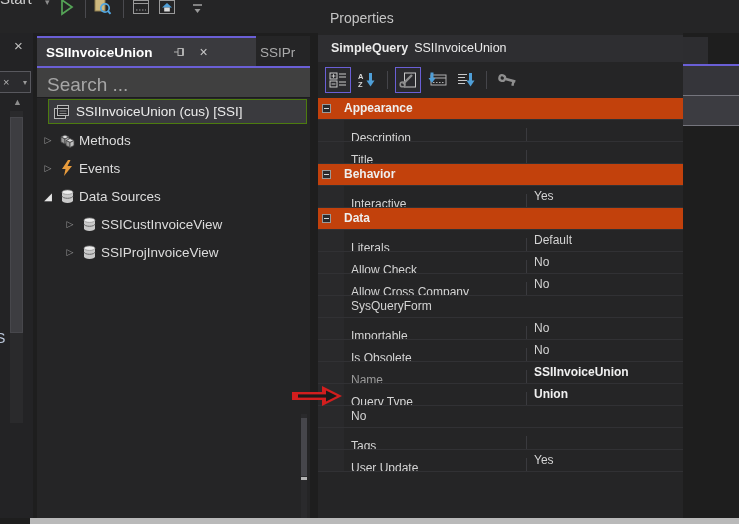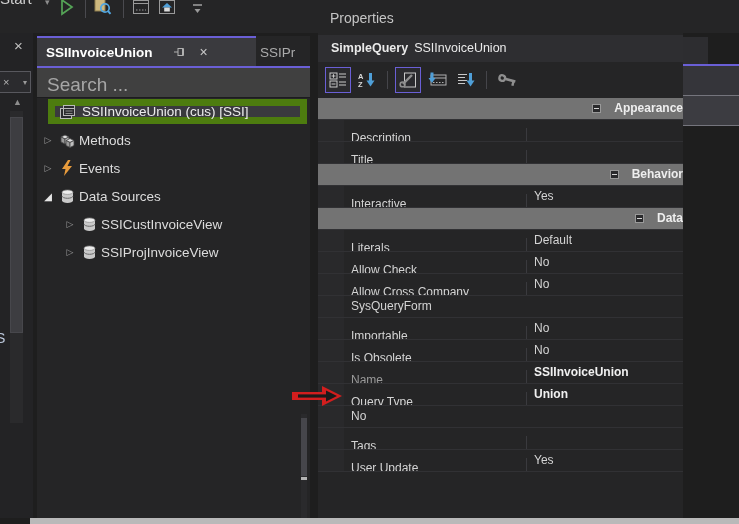--- a/index.html
+++ b/index.html
@@ -22,21 +22,21 @@
       border-top:2px solid var(--purple);box-sizing:border-box;display:flex;align-items:center;
       padding:0 9px;gap:13px;}
   #tab-active .tab-label{font-weight:bold;font-size:13.5px;color:#ffffff;flex:0 0 auto;margin-right:8px;}
   #tab-ghost{position:absolute;left:223px;top:4px;width:50px;height:26px;color:#ababab;
       font-size:13.5px;line-height:26px;overflow:hidden;}
   #tab-underline{position:absolute;left:0;top:30px;width:273px;height:2px;background:var(--purple);}
   #searchrow{position:absolute;left:0;top:32px;width:273px;height:30px;background:#404040;
       border-bottom:1px solid #1c1c1e;box-sizing:border-box;font-size:19px;color:#a6a6a6;
       padding:6px 0 0 10px;}
   #rootrow{position:absolute;left:11px;top:63px;width:259px;height:25px;background:#3a3a3e;
-      border:7px solid #4d7c0f;box-sizing:border-box;display:flex;align-items:center;
+      border:1px solid #4d7c0f;box-sizing:border-box;display:flex;align-items:center;
       font-size:13.5px;color:#ececec;}
   #rootrow .ricon{margin:0 6px 0 4px;display:flex;}
   .tree-row{position:absolute;left:0;width:273px;height:26px;display:flex;align-items:center;
       font-size:13.5px;color:#dcdcdc;}
   .tree-row .twisty{width:14px;text-align:center;font-size:9px;color:#9a9a9a;flex:0 0 auto;}
   .tree-row .twisty.exp{color:#e6e6e6;font-size:10px;}
   .tree-row .ticon{width:24px;display:flex;justify-content:center;flex:0 0 auto;}
   .lvl1{padding-left:4px;} .lvl2{padding-left:26px;}
   #tree-scroll{position:absolute;left:264px;top:378px;width:6px;height:110px;background:#2a2a2c;}
   #tree-scroll-thumb{position:absolute;left:0;top:4px;width:6px;height:58px;background:#46464b;}
@@ -52,21 +52,21 @@
       align-items:center;padding-left:7px;box-sizing:border-box;gap:3px;}
   .iconbtn{width:26px;height:26px;display:flex;align-items:center;justify-content:center;
       box-sizing:border-box;}
   .iconbtn.selected{border:1px solid var(--purple);background:#2a2a2e;}
   .psep{width:1px;height:18px;background:#45454a;margin:0 4px;}
   #prop-grid{position:absolute;left:0;top:90px;width:365px;height:374px;}
   .prow{display:flex;height:22px;box-sizing:border-box;border-bottom:1px solid #313134;
       font-size:12px;line-height:20px;}
   .prow .gut{width:26px;flex:0 0 auto;background:#29292b;display:flex;align-items:center;
       padding-left:4px;box-sizing:border-box;}
-  .prow.pcat{background:#737373;font-weight:bold;color:#eeeeee;justify-content:flex-end;}
+  .prow.pcat{background:#c2410c;font-weight:bold;color:#eeeeee;}
   .prow.pcat .gut{background:transparent;}
   .prow .plabel{width:183px;flex:0 0 auto;padding-left:7px;box-sizing:border-box;color:#d4d4d4;
       border-right:1px solid #3a3a3e;overflow:hidden;white-space:nowrap;margin-top:8px;}
   .prow .plabel.dim{color:#9a9a9a;}
   .prow .pval{flex:1;padding-left:7px;overflow:hidden;white-space:nowrap;color:#d4d4d4;}
   .prow .pval.bold{font-weight:bold;color:#f0f0f0;}
   
   #sliver-tab{left:683px;top:37px;width:25px;height:27px;background:#2d2d30;}
   #sliver-purple{left:683px;top:64px;width:56px;height:2px;background:var(--purple);}
   #sliver-search{left:683px;top:66px;width:56px;height:29px;background:#35353a;}

